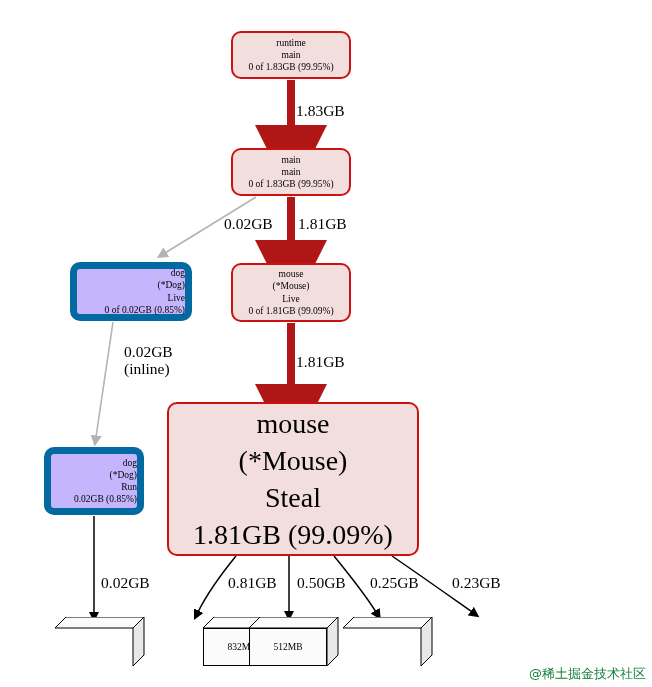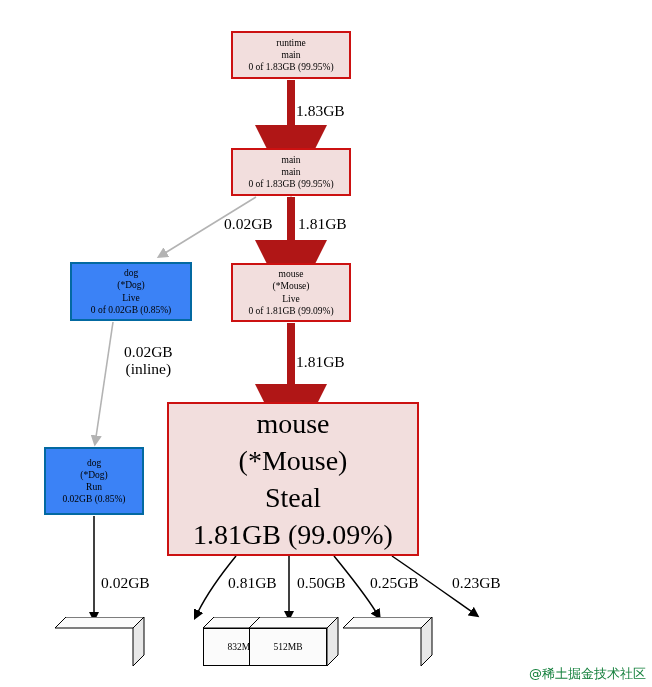--- a/index.html
+++ b/index.html
@@ -26,32 +26,34 @@
   .node {
     position: absolute;
     box-sizing: border-box;
     display: flex;
     flex-direction: column;
     align-items: center;
     justify-content: center;
     text-align: center;
     color: #000000;
     z-index: 3;
+    border-radius: 10px;
   }
   .node .ln { display: block; white-space: nowrap; line-height: 1.18; }
 
   
   .node-red {
     background: #f2dedd;
     border: 2px solid #cc1111;
   }
   
   .node-gray {
-    background: #3b82f6;
-    border: 2px solid #0369a1;
+    background: #c4b5fd;
+    border: 7px solid #0369a1;
+    align-items: flex-end;
   }
   .small { font-size: 9.5px; }
   .small .ln { line-height: 1.28; }
 
   .node-big {
     font-size: 28px;
   }
   .node-big .ln { line-height: 1.33; }
 
   
@@ -83,21 +85,21 @@
     z-index: 1;
   }
 
   .elabel {
     position: absolute;
     font-size: 15.5px;
     color: #000000;
     white-space: nowrap;
     z-index: 4;
   }
-  .elabel .ln { display: block; line-height: 1.12; text-align: center; }
+  .elabel .ln { display: block; line-height: 1.12; }
 
   .watermark {
     position: absolute;
     right: 6px;
     bottom: 4px;
     font-size: 13px;
     color: #15803d;
     font-family: "DejaVu Sans", sans-serif;
     white-space: nowrap;
     z-index: 6;

